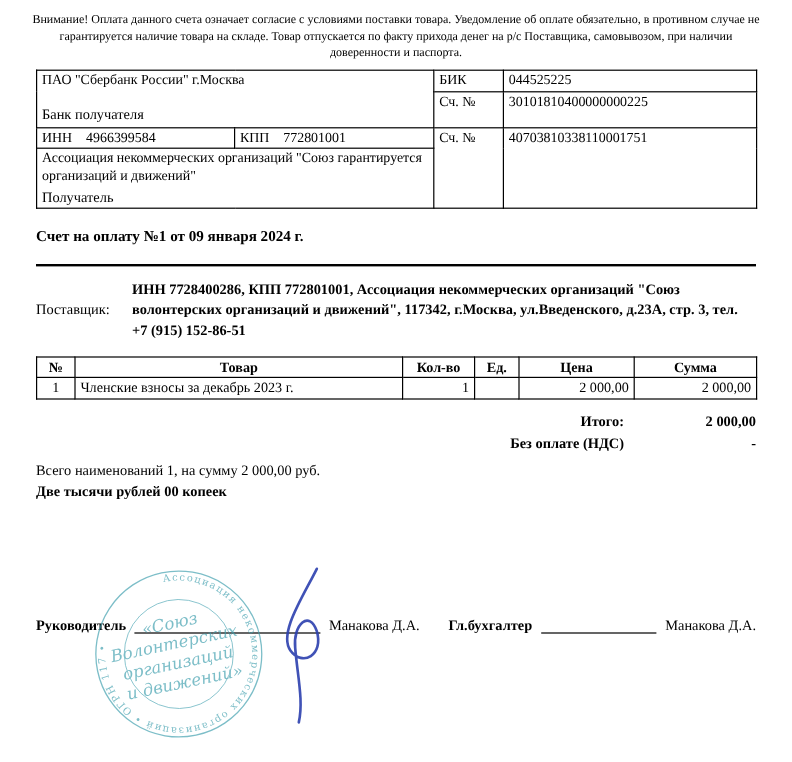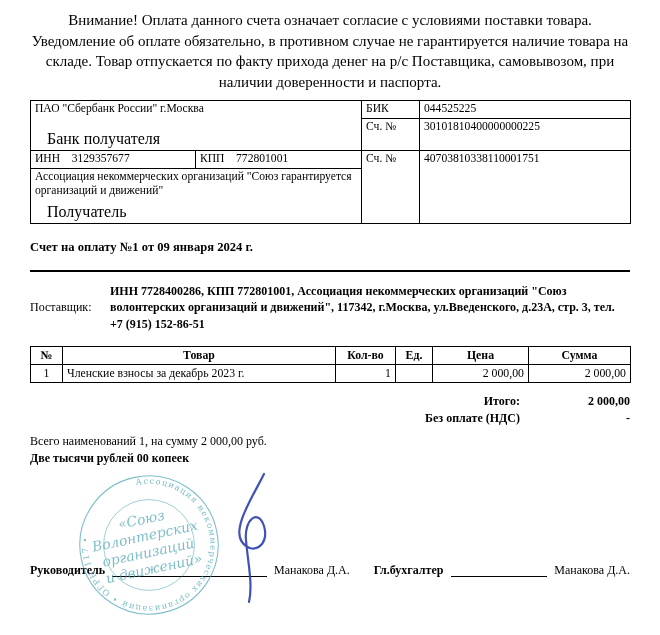--- a/index.html
+++ b/index.html
@@ -1,24 +1,24 @@
 <!DOCTYPE html>
 <html><head>
 <meta charset="utf-8">
 <style>
   html,body{margin:0;padding:0;background:#ffffff;}
   .page{position:relative;width:660px;height:635px;background:#fff;overflow:hidden;
         font-family:"Liberation Serif","DejaVu Serif",serif;font-size:12px;color:#000;}
 
-  .warning{padding:10px 26px 0;text-align:center;font-size:15px;line-height:1.38;}
+  .warning{padding:10px 26px 0;text-align:center;font-size:10px;line-height:1.38;}
 
   table{border-collapse:collapse;}
   .bank-table{margin:7px 0 0 30px;width:600px;table-layout:fixed;}
   .bank-table td{border:1px solid #000;padding:1px 4px;font-size:11.6px;vertical-align:top;white-space:pre-wrap;line-height:1.25;}
-  .cap{font-size:16px;margin-left:12px;}
+  .cap{font-size:12px;}
   .cap-bank{margin-top:13px;}
   .cap-recv{margin-top:3px;}
 
   .title{margin:16px 30px 0;font-weight:bold;font-size:12.6px;}
   .divider{margin:15px 30px 0;border-top:2px solid #000;height:0;}
 
   .party{display:flex;align-items:center;margin:11px 30px 0;}
   .party-label{width:80px;flex:none;}
   .party-text{font-weight:bold;line-height:1.4;flex:1;}
 
@@ -64,21 +64,21 @@
         <tr style="height:16px">
       <td colspan="2" rowspan="2"><div>ПАО "Сбербанк России" г.Москва</div><div class="cap cap-bank">Банк получателя</div></td>
       <td>БИК</td>
       <td>044525225</td>
     </tr>
     <tr style="height:30px">
       <td>Сч. №</td>
       <td>30101810400000000225</td>
     </tr>
     <tr style="height:17px">
-      <td>ИНН    3129357677</td>
+      <td>ИНН    4966399584</td>
       <td>КПП    772801001</td>
       <td rowspan="2">Сч. №</td>
       <td rowspan="2">40703810338110001751</td>
     </tr>
     <tr style="height:46px">
       <td colspan="2"><div>Ассоциация некоммерческих организаций "Союз гарантируется организаций и движений"</div><div class="cap cap-recv">Получатель</div></td>
     </tr>
   </tbody>
     </table>
 

